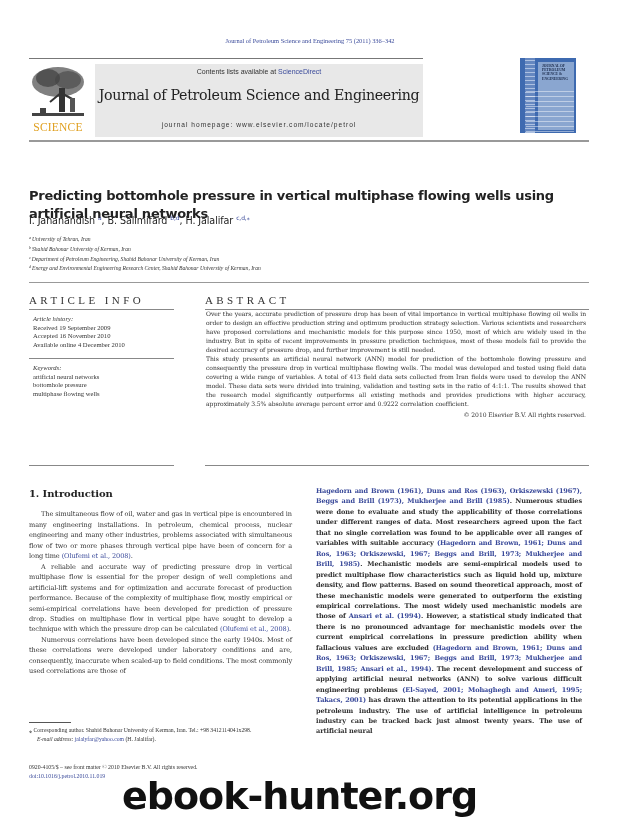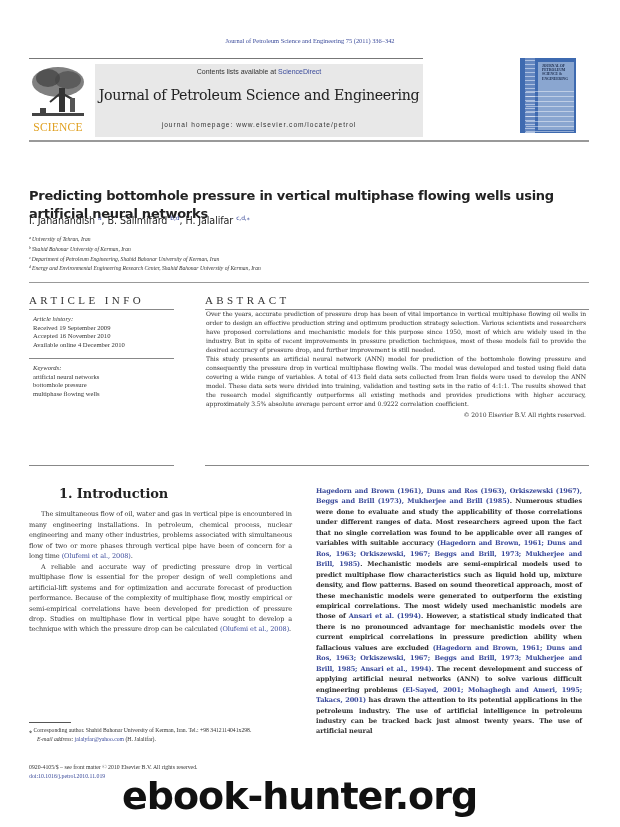--- a/index.html
+++ b/index.html
@@ -36,21 +36,21 @@
   .article-info .lbl { font-style: italic; }
   .keywords { position: absolute; top: 364px; left: 33px; width: 145px; font-family: "Liberation Serif", serif; font-size: 6.6px; line-height: 8.6px; color: #333; }
   .keywords .lbl { font-style: italic; }
   .abstract { position: absolute; top: 310px; left: 206px; width: 380px; font-family: "DejaVu Serif", serif; font-size: 6.05px; line-height: 8.95px; color: #333; text-align: justify; letter-spacing: -0.05px; }
   .abstract p { margin: 0; }
   .copyright { text-align: right; margin-top: 3px !important; }
 
   .col { position: absolute; font-family: "DejaVu Serif", serif; font-size: 6.55px; line-height: 10.45px; color: #333; text-align: justify; letter-spacing: -0.08px; }
   .col-left { top: 489px; left: 29px; width: 263px; }
   .col-right { top: 486px; left: 316px; width: 266px; }
-  .intro-head { font-family: "DejaVu Serif", serif; font-weight: bold; font-size: 13px; color: #222; margin-bottom: 10px; letter-spacing: -0.1px; margin-left: 30px; }
+  .intro-head { font-family: "DejaVu Serif", serif; font-weight: bold; font-size: 10px; color: #222; margin-bottom: 10px; letter-spacing: -0.1px; }
   .col p { text-indent: 12px; }
   .col-right p { text-indent: 0; font-weight: bold; }
 
   .fn-rule { position: absolute; top: 722px; left: 29px; width: 42px; height: 1px; background: #555; }
   .footnote { position: absolute; top: 726px; left: 29px; width: 263px; font-family: "Liberation Serif", serif; font-size: 5.7px; line-height: 8.6px; color: #333; text-align: justify; }
   .footnote .em { font-style: italic; }
   .footer { position: absolute; top: 763px; left: 29px; font-family: "Liberation Serif", serif; font-size: 5.8px; line-height: 8.8px; color: #333; }
 
   .watermark { position: absolute; top: 771px; left: 122px; font-family: "DejaVu Sans", sans-serif; font-weight: bold; font-size: 38px; line-height: 50px; color: #111; letter-spacing: -1px; }
 </style>
@@ -137,20 +137,21 @@
   <p class="copyright">© 2010 Elsevier B.V. All rights reserved.</p>
 </div>
 
 <div class="ai-rule" style="top:465px"></div>
 <div class="ab-rule" style="top:465px"></div>
 
 <div class="col col-left">
   <div class="intro-head">1. Introduction</div>
   <p><span>The simultaneous flow of oil, water and gas in vertical pipe is encountered in many engineering installations. In petroleum, chemical process, nuclear engineering and many other industries, problems associated with simultaneous flow of two or more phases through vertical pipe have been of concern for a long time </span><span class="link">(Olufemi et al., 2008)</span><span>.</span></p>
   <p><span>A reliable and accurate way of predicting pressure drop in vertical multiphase flow is essential for the proper design of well completions and artificial-lift systems and for optimization and accurate forecast of production performance. Because of the complexity of multiphase flow, mostly empirical or semi-empirical correlations have been developed for prediction of pressure drop. Studies on multiphase flow in vertical pipe have sought to develop a technique with which the pressure drop can be calculated </span><span class="link">(Olufemi et al., 2008)</span><span>.</span></p>
+  <p>Numerous correlations have been developed since the early 1940s. Most of these correlations were developed under laboratory conditions and are, consequently, inaccurate when scaled-up to field conditions. The most commonly used correlations are those of</p>
 </div>
 
 <div class="col col-right">
   <p><span class="link">Hagedorn and Brown (1961), Duns and Ros (1963), Orkiszewski (1967), Beggs and Brill (1973), Mukherjee and Brill (1985)</span><span>. Numerous studies were done to evaluate and study the applicability of those correlations under different ranges of data. Most researchers agreed upon the fact that no single correlation was found to be applicable over all ranges of variables with suitable accuracy </span><span class="link">(Hagedorn and Brown, 1961; Duns and Ros, 1963; Orkiszewski, 1967; Beggs and Brill, 1973; Mukherjee and Brill, 1985)</span><span>. Mechanistic models are semi-empirical models used to predict multiphase flow characteristics such as liquid hold up, mixture density, and flow patterns. Based on sound theoretical approach, most of these mechanistic models were generated to outperform the existing empirical correlations. The most widely used mechanistic models are those of </span><span class="link">Ansari et al. (1994)</span><span>. However, a statistical study indicated that there is no pronounced advantage for mechanistic models over the current empirical correlations in pressure prediction ability when fallacious values are excluded </span><span class="link">(Hagedorn and Brown, 1961; Duns and Ros, 1963; Orkiszewski, 1967; Beggs and Brill, 1973; Mukherjee and Brill, 1985; Ansari et al., 1994)</span><span>. The recent development and success of applying artificial neural networks (ANN) to solve various difficult engineering problems </span><span class="link">(El-Sayed, 2001; Mohaghegh and Ameri, 1995; Takacs, 2001)</span><span> has drawn the attention to its potential applications in the petroleum industry. The use of artificial intelligence in petroleum industry can be tracked back just almost twenty years. The use of artificial neural</span></p>
 </div>
 
 <div class="fn-rule"></div>
 <div class="footnote">
   <div>⁎ Corresponding author. Shahid Bahonar University of Kerman, Iran. Tel.: +98 3412114041x298.</div>
   <div style="text-indent:8px"><span class="em">E-mail address: </span><span class="link">jalalyfar@yahoo.com</span><span> (H. Jalalifar).</span></div>

